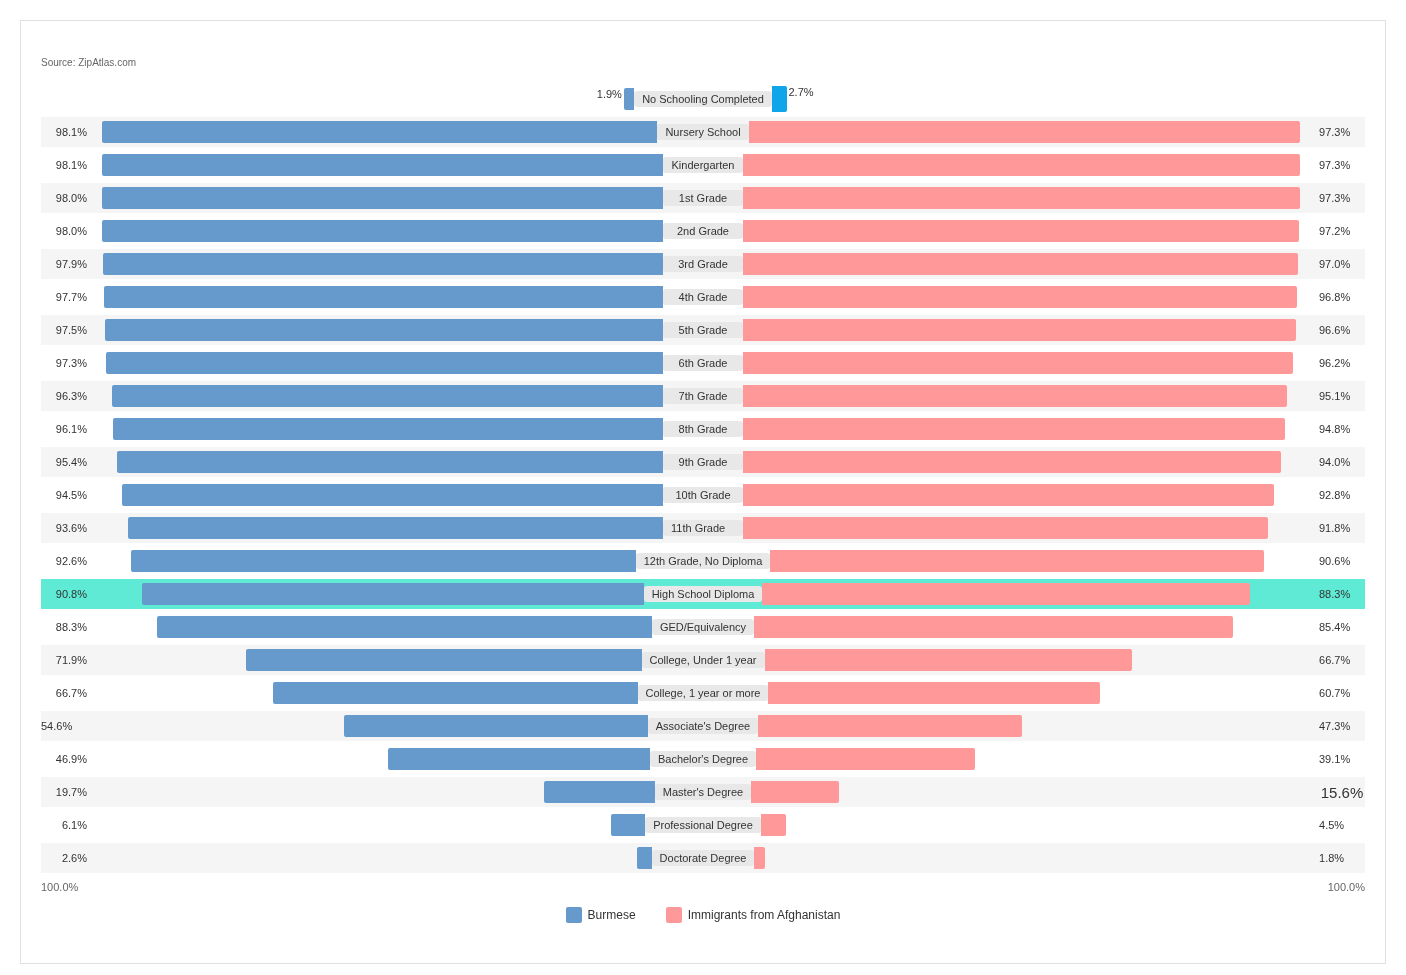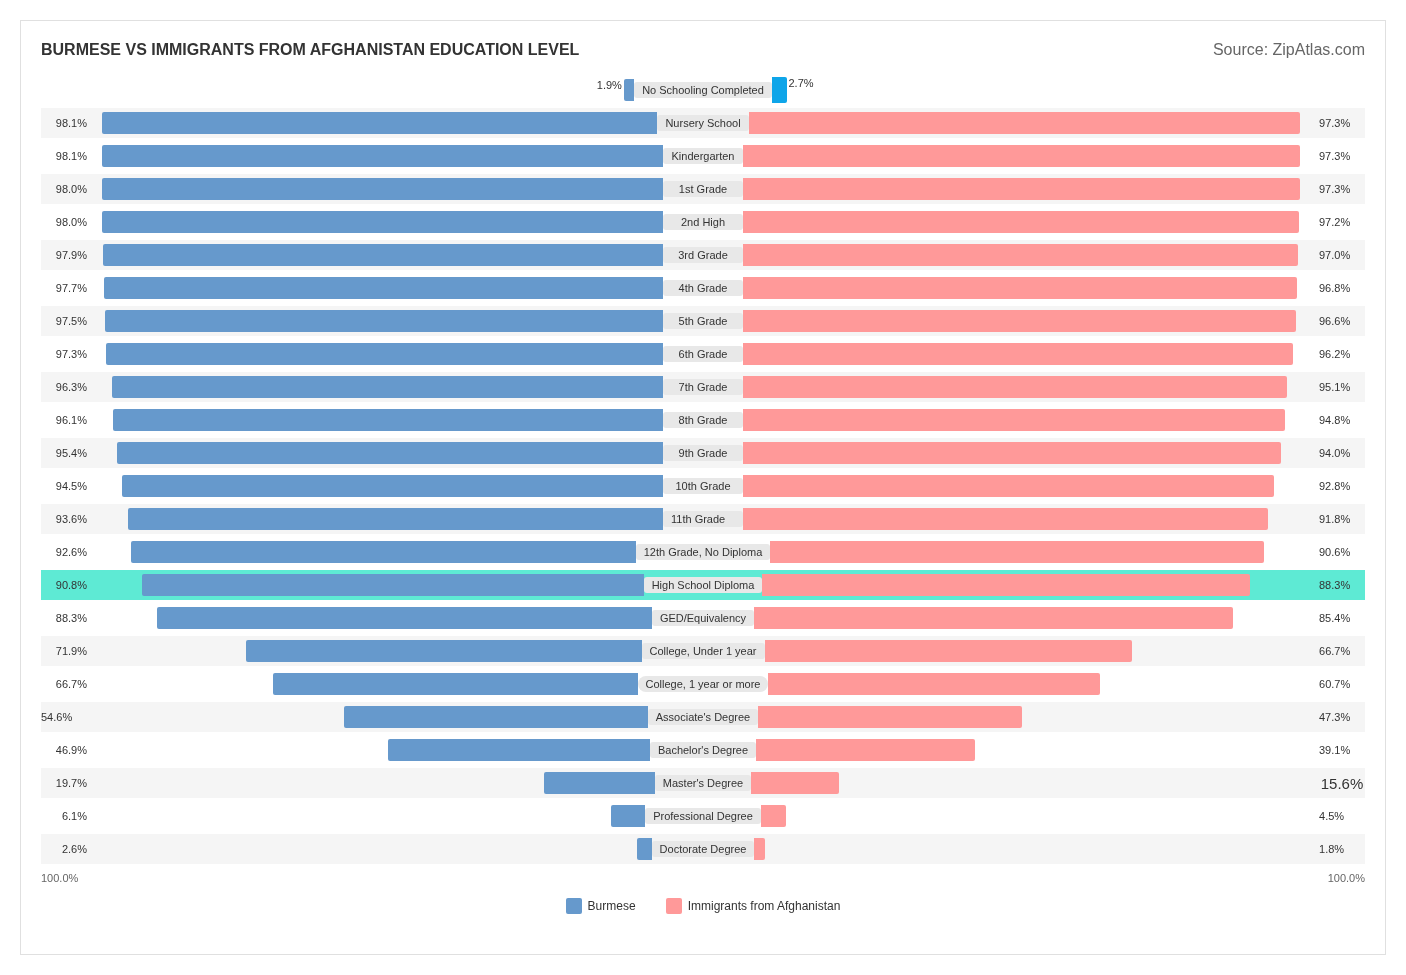--- a/index.html
+++ b/index.html
@@ -24,22 +24,23 @@
       align-items: flex-start;
       margin-bottom: 16px;
     }
     .chart-title {
       font-size: 16px;
       font-weight: bold;
       text-transform: uppercase;
       color: #333;
     }
     .chart-source {
-      font-size: 16px;
+      font-size: 10px;
       color: #666;
+      margin-top: 16px;
     }
     .bar-chart {
       width: 100%;
     }
     .legend {
       display: flex;
       justify-content: center;
       gap: 30px;
       margin-top: 14px;
     }
@@ -61,21 +62,20 @@
       margin-top: 8px;
       font-size: 11px;
       color: #666;
     }
   </style>
 </head>
 <body>
 
 <div class="chart-container">
   <div class="chart-header">
-    <div class="chart-title">BURMESE VS IMMIGRANTS FROM AFGHANISTAN EDUCATION LEVEL</div>
     <div class="chart-source">Source: ZipAtlas.com</div>
   </div>
 
   <div class="bar-chart" id="bar-chart-area">
   <div style="display: flex; align-items: center; width: 100%; position: relative; height: 30px; margin-bottom: 3px;">
         <span style="width: 50px; flex-shrink: 0;"></span>
         <div style="flex: 1 1 0%; display: flex; align-items: center; justify-content: flex-end; height: 100%; position: relative;">
           <div style="width: 1.9%; max-width: 1.9%; height: 22px; background: rgb(102, 153, 204); border-radius: 2px 0px 0px 2px; position: relative;">
             <span style="position: absolute; right: calc(100% + 2px); font-size: 11px; color: rgb(51, 51, 51); white-space: nowrap;">1.9%</span>
           </div>
@@ -119,21 +119,21 @@
         <div style="flex: 1 1 0%; display: flex; align-items: center; justify-content: flex-start; height: 100%; position: relative;">
           <div style="width: 97.3%; height: 22px; background: rgb(255, 153, 153); border-radius: 0px 2px 2px 0px;"></div>
         </div>
         <span style="width: 50px; text-align: left; font-size: 11px; color: rgb(51, 51, 51); flex-shrink: 0; padding-left: 4px;">97.3%</span>
       </div>
       <div style="display: flex; align-items: center; width: 100%; position: relative; height: 30px; margin-bottom: 3px;">
         <span style="width: 50px; text-align: right; font-size: 11px; color: rgb(51, 51, 51); flex-shrink: 0; padding-right: 4px;">98.0%</span>
         <div style="flex: 1 1 0%; display: flex; align-items: center; justify-content: flex-end; height: 100%; position: relative;">
           <div style="width: 98%; height: 22px; background: rgb(102, 153, 204); border-radius: 2px 0px 0px 2px;"></div>
         </div>
-        <div style="flex-shrink: 0; background: rgb(232, 232, 232); border-radius: 3px; padding: 2px 8px; font-size: 11px; color: rgb(51, 51, 51); white-space: nowrap; text-align: center; z-index: 10; min-width: 80px; max-width: 220px; text-overflow: ellipsis; overflow: hidden;">2nd High</div>
+        <div style="flex-shrink: 0; background: rgb(232, 232, 232); border-radius: 3px; padding: 2px 8px; font-size: 11px; color: rgb(51, 51, 51); white-space: nowrap; text-align: center; z-index: 10; min-width: 80px; max-width: 220px; text-overflow: ellipsis; overflow: hidden;">2nd Grade</div>
         <div style="flex: 1 1 0%; display: flex; align-items: center; justify-content: flex-start; height: 100%; position: relative;">
           <div style="width: 97.2%; height: 22px; background: rgb(255, 153, 153); border-radius: 0px 2px 2px 0px;"></div>
         </div>
         <span style="width: 50px; text-align: left; font-size: 11px; color: rgb(51, 51, 51); flex-shrink: 0; padding-left: 4px;">97.2%</span>
       </div>
       <div style="display: flex; align-items: center; width: 100%; position: relative; height: 30px; margin-bottom: 3px; background: rgb(245, 245, 245);">
         <span style="width: 50px; text-align: right; font-size: 11px; color: rgb(51, 51, 51); flex-shrink: 0; padding-right: 4px;">97.9%</span>
         <div style="flex: 1 1 0%; display: flex; align-items: center; justify-content: flex-end; height: 100%; position: relative;">
           <div style="width: 97.9%; height: 22px; background: rgb(102, 153, 204); border-radius: 2px 0px 0px 2px;"></div>
         </div>
@@ -273,21 +273,21 @@
         <div style="flex: 1 1 0%; display: flex; align-items: center; justify-content: flex-start; height: 100%; position: relative;">
           <div style="width: 66.7%; height: 22px; background: rgb(255, 153, 153); border-radius: 0px 2px 2px 0px;"></div>
         </div>
         <span style="width: 50px; text-align: left; font-size: 11px; color: rgb(51, 51, 51); flex-shrink: 0; padding-left: 4px;">66.7%</span>
       </div>
       <div style="display: flex; align-items: center; width: 100%; position: relative; height: 30px; margin-bottom: 3px;">
         <span style="width: 50px; text-align: right; font-size: 11px; color: rgb(51, 51, 51); flex-shrink: 0; padding-right: 4px;">66.7%</span>
         <div style="flex: 1 1 0%; display: flex; align-items: center; justify-content: flex-end; height: 100%; position: relative;">
           <div style="width: 66.7%; height: 22px; background: rgb(102, 153, 204); border-radius: 2px 0px 0px 2px;"></div>
         </div>
-        <div style="flex-shrink: 0; background: rgb(232, 232, 232); border-radius: 8px; padding: 2px 8px; font-size: 11px; color: rgb(51, 51, 51); white-space: nowrap; text-align: center; z-index: 10; min-width: 80px; max-width: 220px; text-overflow: ellipsis; overflow: hidden;">College, 1 year or more</div>
+        <div style="flex-shrink: 0; background: rgb(232, 232, 232); border-radius: 2px; padding: 2px 8px; font-size: 11px; color: rgb(51, 51, 51); white-space: nowrap; text-align: center; z-index: 10; min-width: 80px; max-width: 220px; text-overflow: ellipsis; overflow: hidden;">College, 1 year or more</div>
         <div style="flex: 1 1 0%; display: flex; align-items: center; justify-content: flex-start; height: 100%; position: relative;">
           <div style="width: 60.7%; height: 22px; background: rgb(255, 153, 153); border-radius: 0px 2px 2px 0px;"></div>
         </div>
         <span style="width: 50px; text-align: left; font-size: 11px; color: rgb(51, 51, 51); flex-shrink: 0; padding-left: 4px;">60.7%</span>
       </div>
       <div style="display: flex; align-items: center; width: 100%; position: relative; height: 30px; margin-bottom: 3px; background: rgb(245, 245, 245);">
         <span style="width: 50px; text-align: left; font-size: 11px; color: rgb(51, 51, 51); flex-shrink: 0; padding-right: 4px;">54.6%</span>
         <div style="flex: 1 1 0%; display: flex; align-items: center; justify-content: flex-end; height: 100%; position: relative;">
           <div style="width: 54.6%; height: 22px; background: rgb(102, 153, 204); border-radius: 2px 0px 0px 2px;"></div>
         </div>

